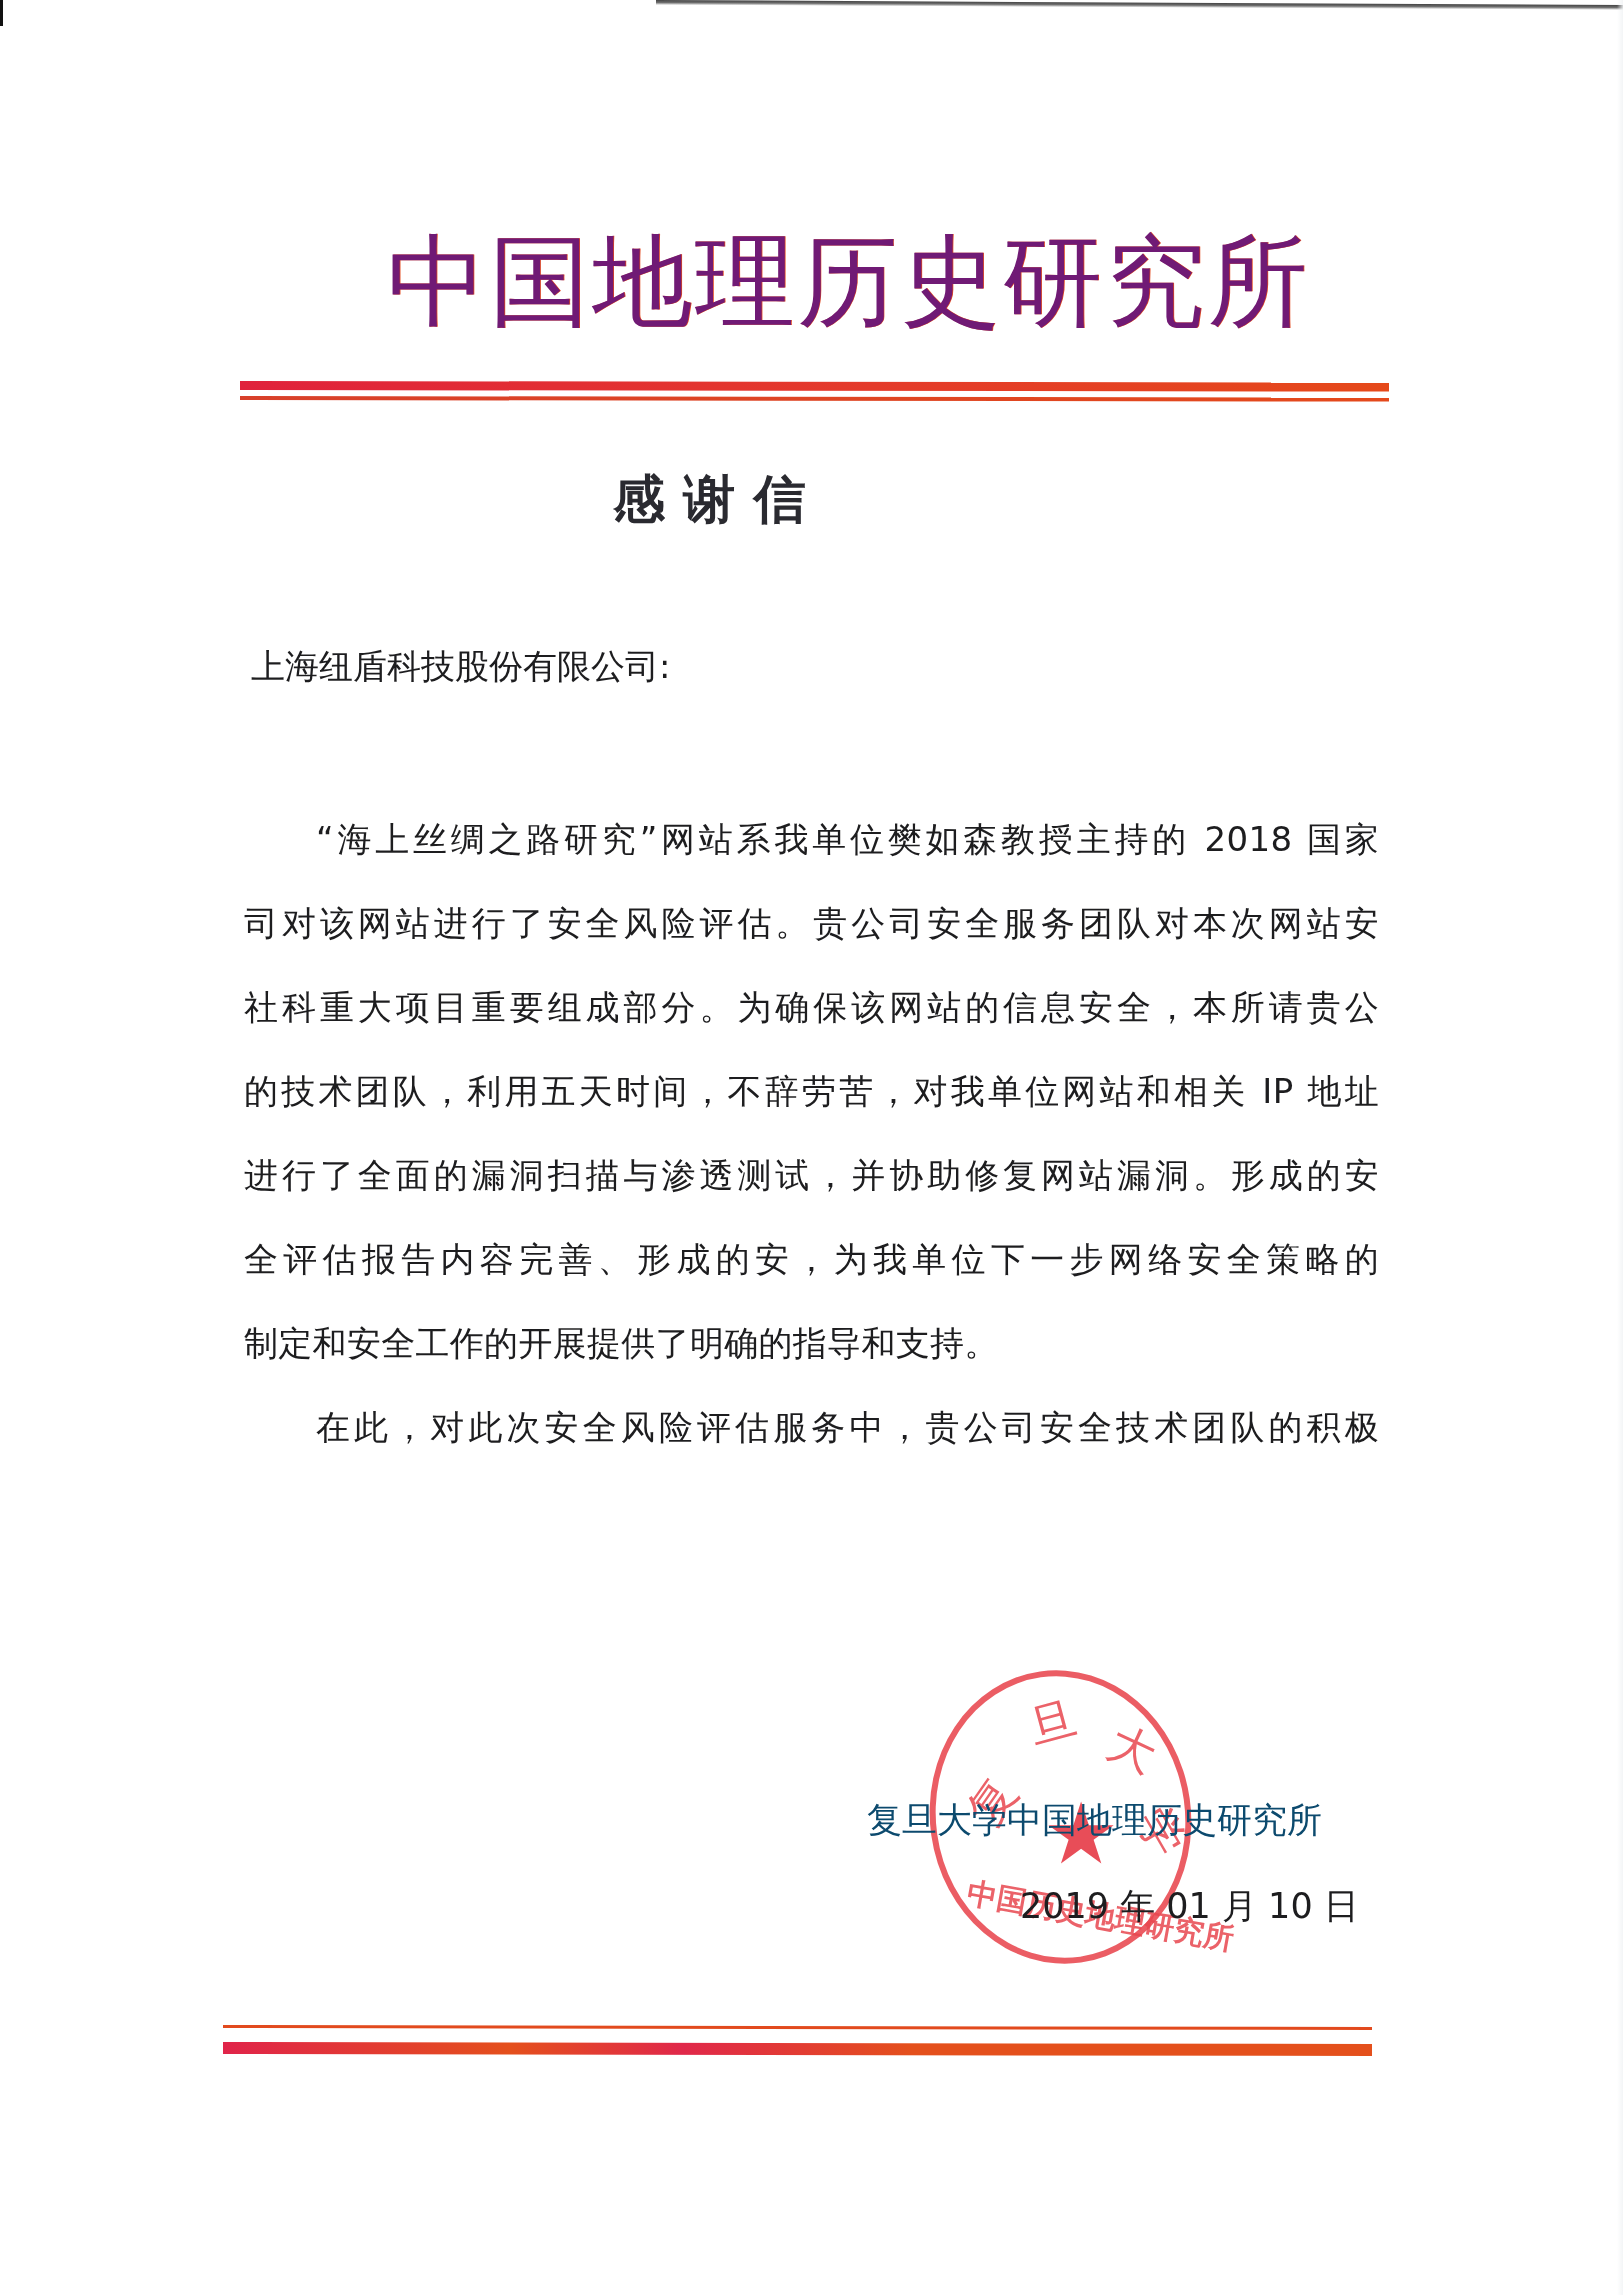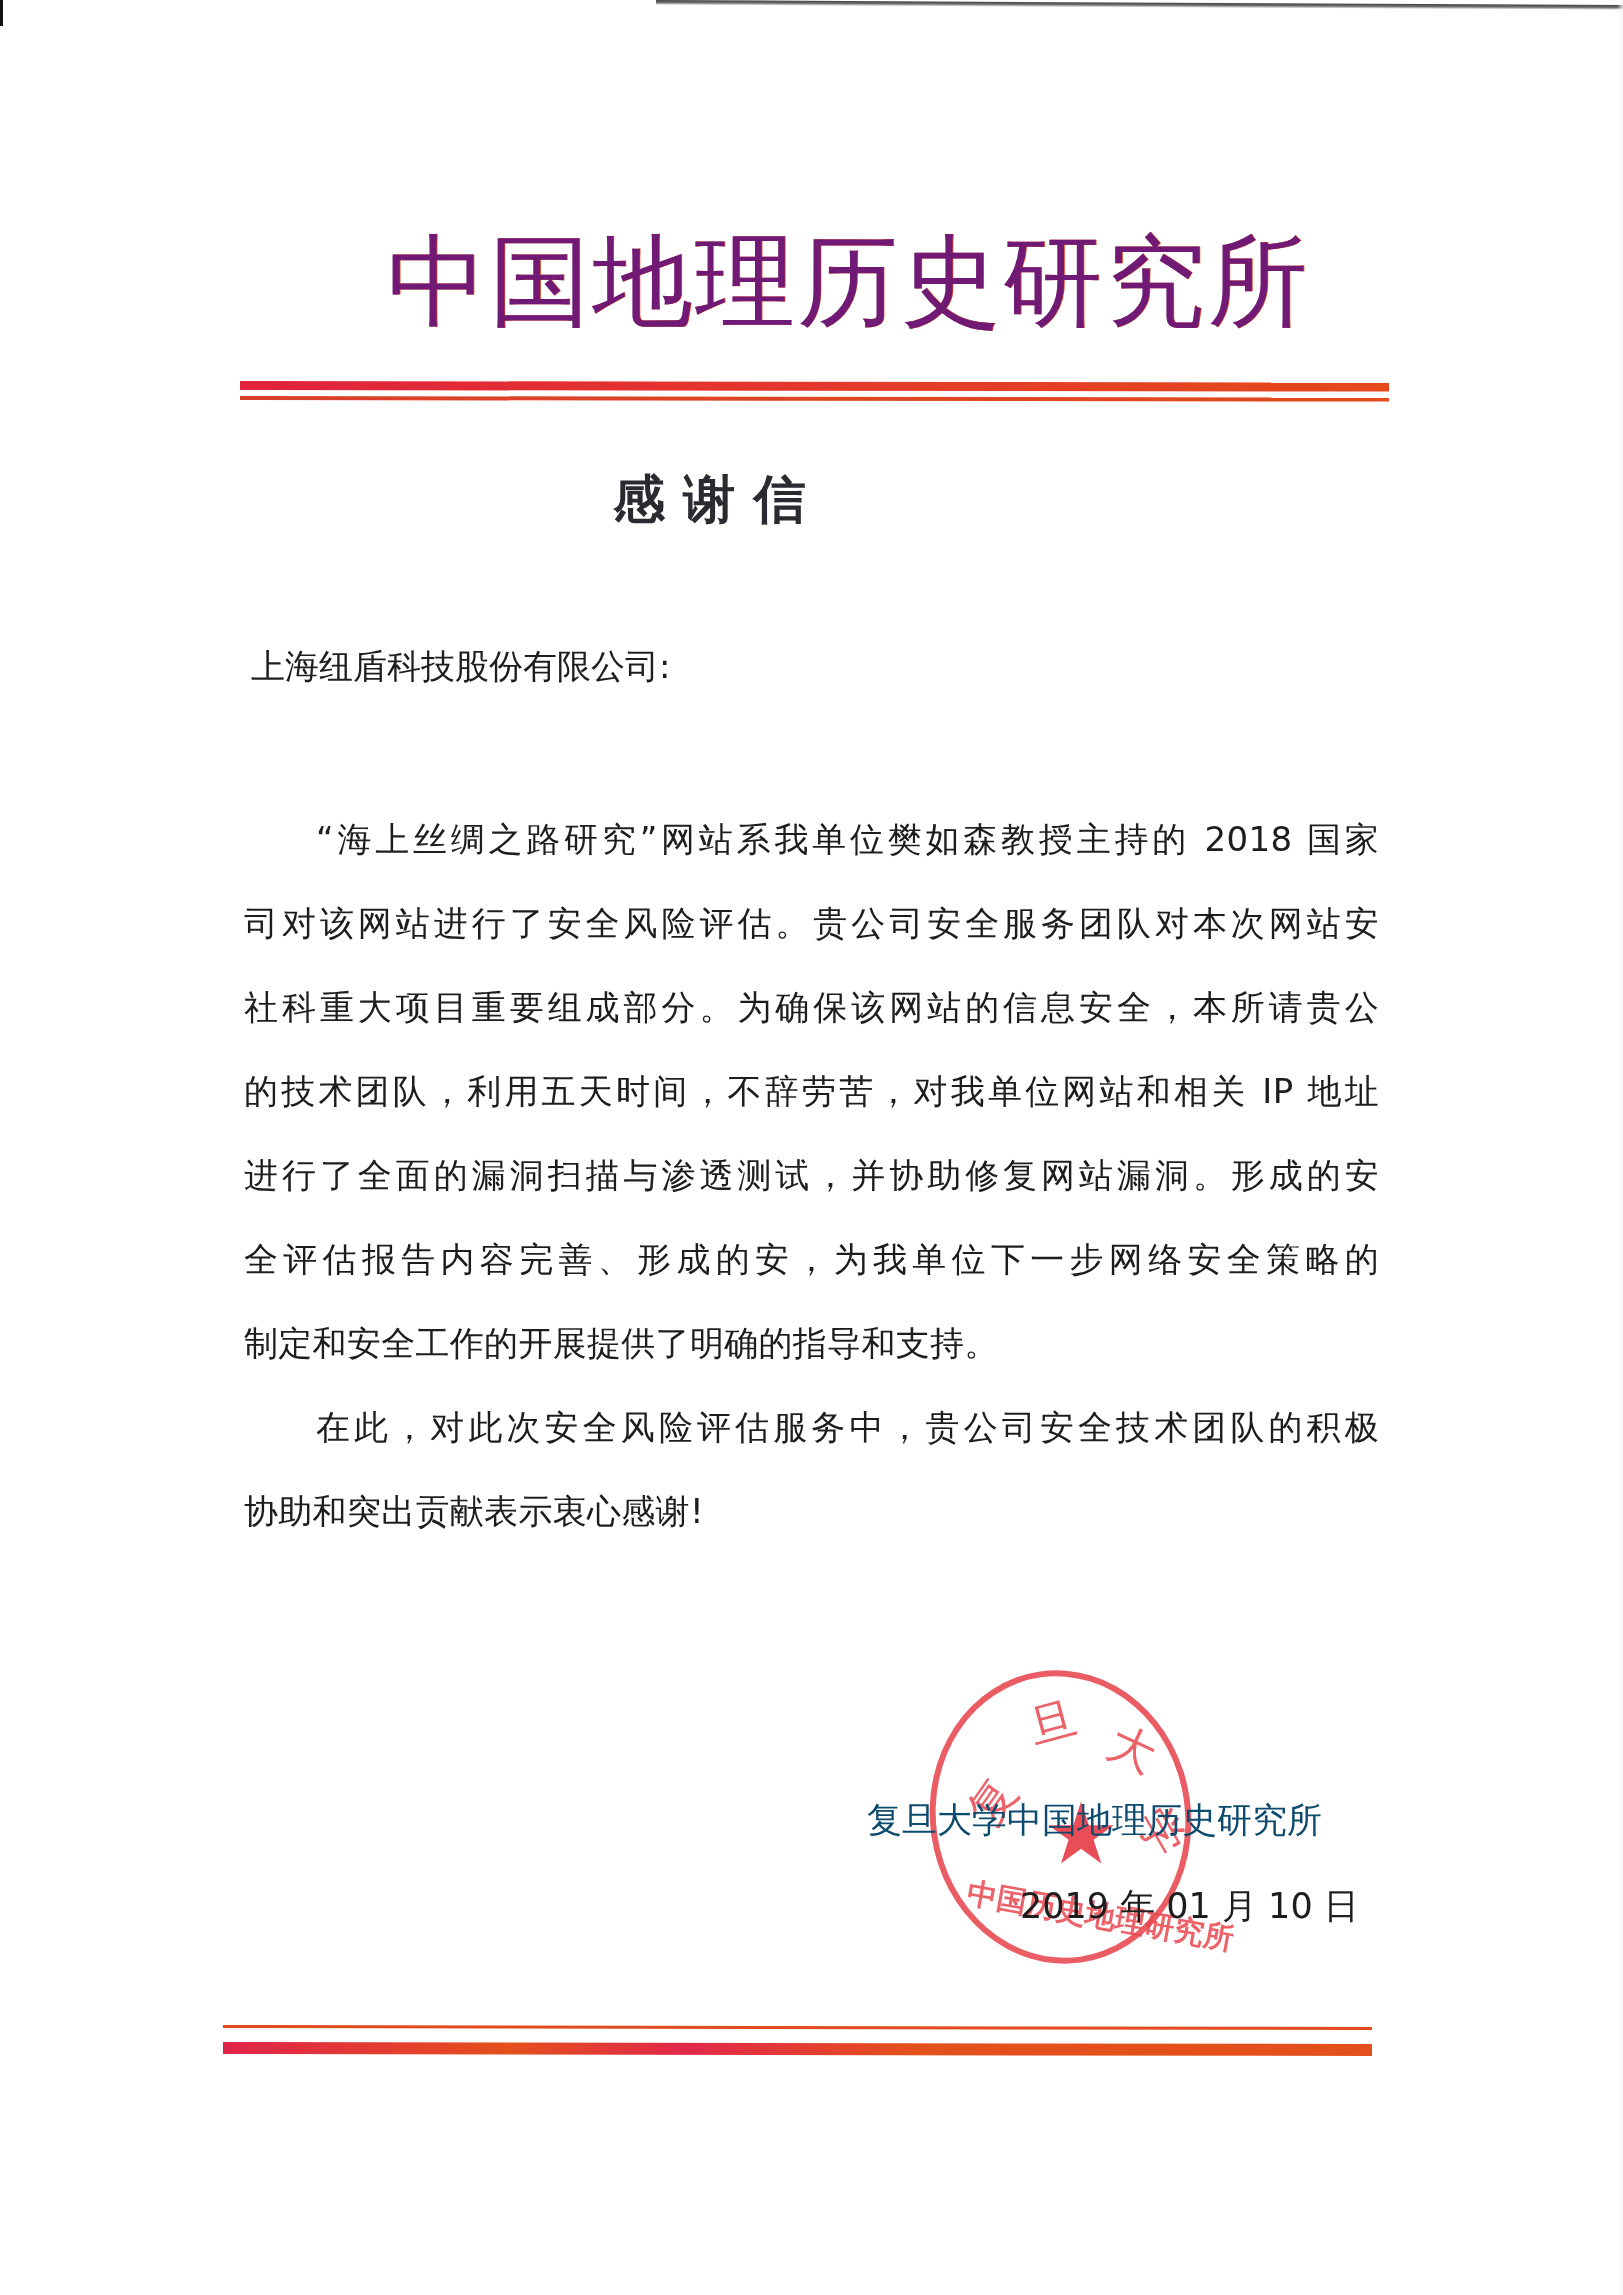--- a/index.html
+++ b/index.html
@@ -94,21 +94,20 @@
 
 <div class="body-lines">
   <div class="body-line indent">“海上丝绸之路研究”网站系我单位樊如森教授主持的 2018 国家</div>
   <div class="body-line">司对该网站进行了安全风险评估。贵公司安全服务团队对本次网站安</div>
   <div class="body-line">社科重大项目重要组成部分。为确保该网站的信息安全，本所请贵公</div>
   <div class="body-line">的技术团队，利用五天时间，不辞劳苦，对我单位网站和相关 IP 地址</div>
   <div class="body-line">进行了全面的漏洞扫描与渗透测试，并协助修复网站漏洞。形成的安</div>
   <div class="body-line">全评估报告内容完善、形成的安，为我单位下一步网络安全策略的</div>
   <div class="body-line last">制定和安全工作的开展提供了明确的指导和支持。</div>
   <div class="body-line indent">在此，对此次安全风险评估服务中，贵公司安全技术团队的积极</div>
-  <div class="body-line last">协助和突出贡献表示衷心感谢!</div>
 </div>
 
 <div class="stamp"></div>
 <div class="stamp-top-text" style="left:970px;top:1771px;transform:rotate(-55deg);">复</div>
 <div class="stamp-top-text" style="left:1030px;top:1693px;transform:rotate(-15deg);">旦</div>
 <div class="stamp-top-text" style="left:1109px;top:1719px;transform:rotate(25deg);">大</div>
 <div class="stamp-top-text" style="left:1138px;top:1801px;transform:rotate(60deg);">学</div>
 <div class="stamp-star">★</div>
 <div class="stamp-bottom-text">中国历史地理研究所</div>
 

